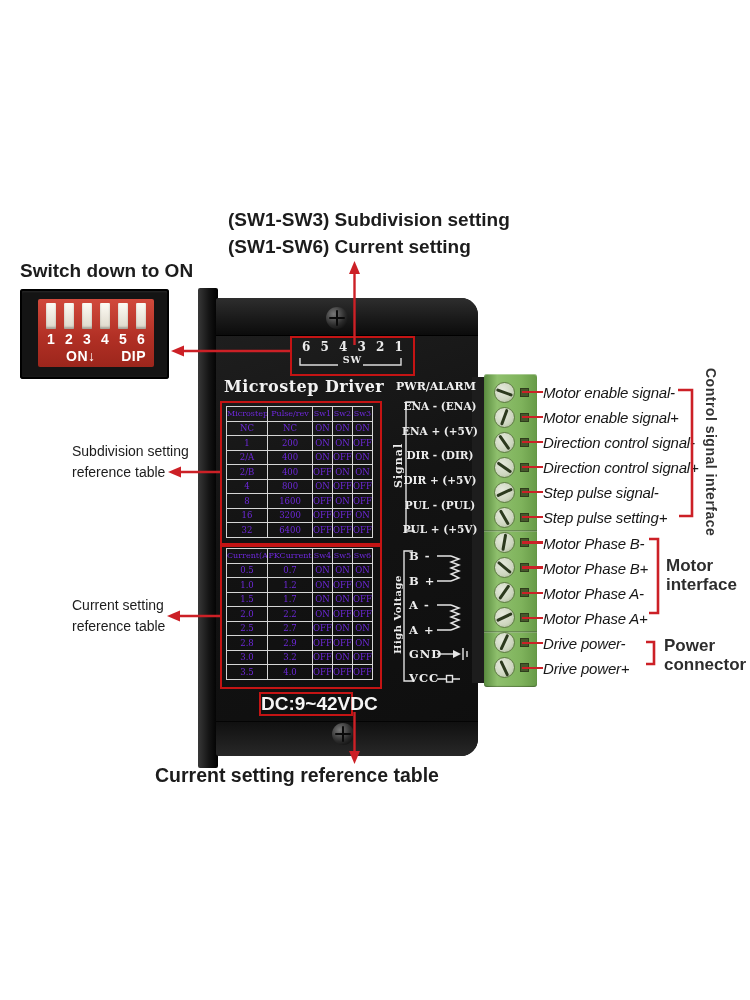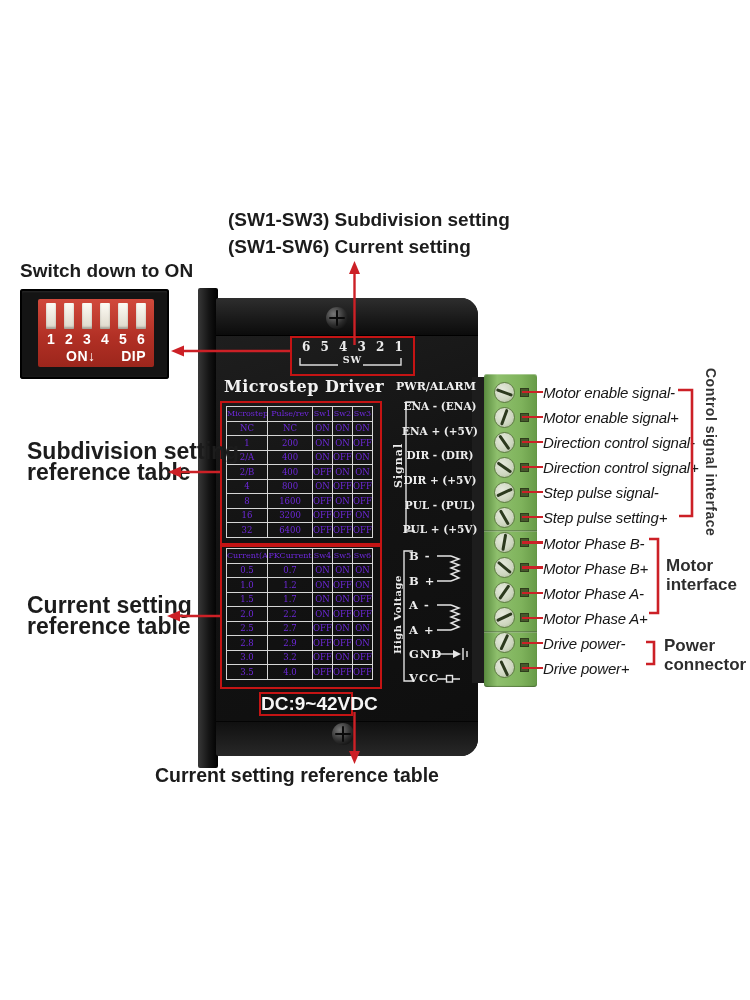--- a/index.html
+++ b/index.html
@@ -4,21 +4,21 @@
 <style>
   html,body{margin:0;padding:0;background:#fff;}
   .canvas{position:relative;width:750px;height:1000px;background:#ffffff;overflow:hidden;
           font-family:"Liberation Sans",sans-serif;color:#1c1c1c;}
   .abs{position:absolute;}
 
   
   .ann{font-weight:600;font-size:19px;line-height:27px;white-space:nowrap;}
   .top-text{left:228px;top:206px;}
   .switch-down{left:20px;top:257px;}
-  .left-ref{font-weight:700;font-size:23px;line-height:20.5px;white-space:nowrap;}
+  .left-ref{font-weight:400;font-size:14px;line-height:20.5px;white-space:nowrap;margin-left:45px;}
   .sub-ref{left:27px;top:441px;}
   .cur-ref{left:27px;top:595px;}
   .bottom-label{left:155px;top:764px;font-weight:600;font-size:19.5px;white-space:nowrap;}
 
   
   .dip-outer{left:20px;top:289px;width:149px;height:90px;background:#141414;border-radius:3px;
              box-shadow:inset 0 0 0 2px #000, inset 0 2px 3px rgba(255,255,255,.18), inset 0 -2px 3px rgba(255,255,255,.06);}
   .dip-body{position:absolute;left:18px;top:10px;width:116px;height:68px;
             background:linear-gradient(180deg,#d14a3c,#b23025 55%,#9c261c);border-radius:2px;}
   .dip-sliders{position:absolute;left:8px;right:8px;top:4px;height:26px;display:flex;justify-content:space-between;}

